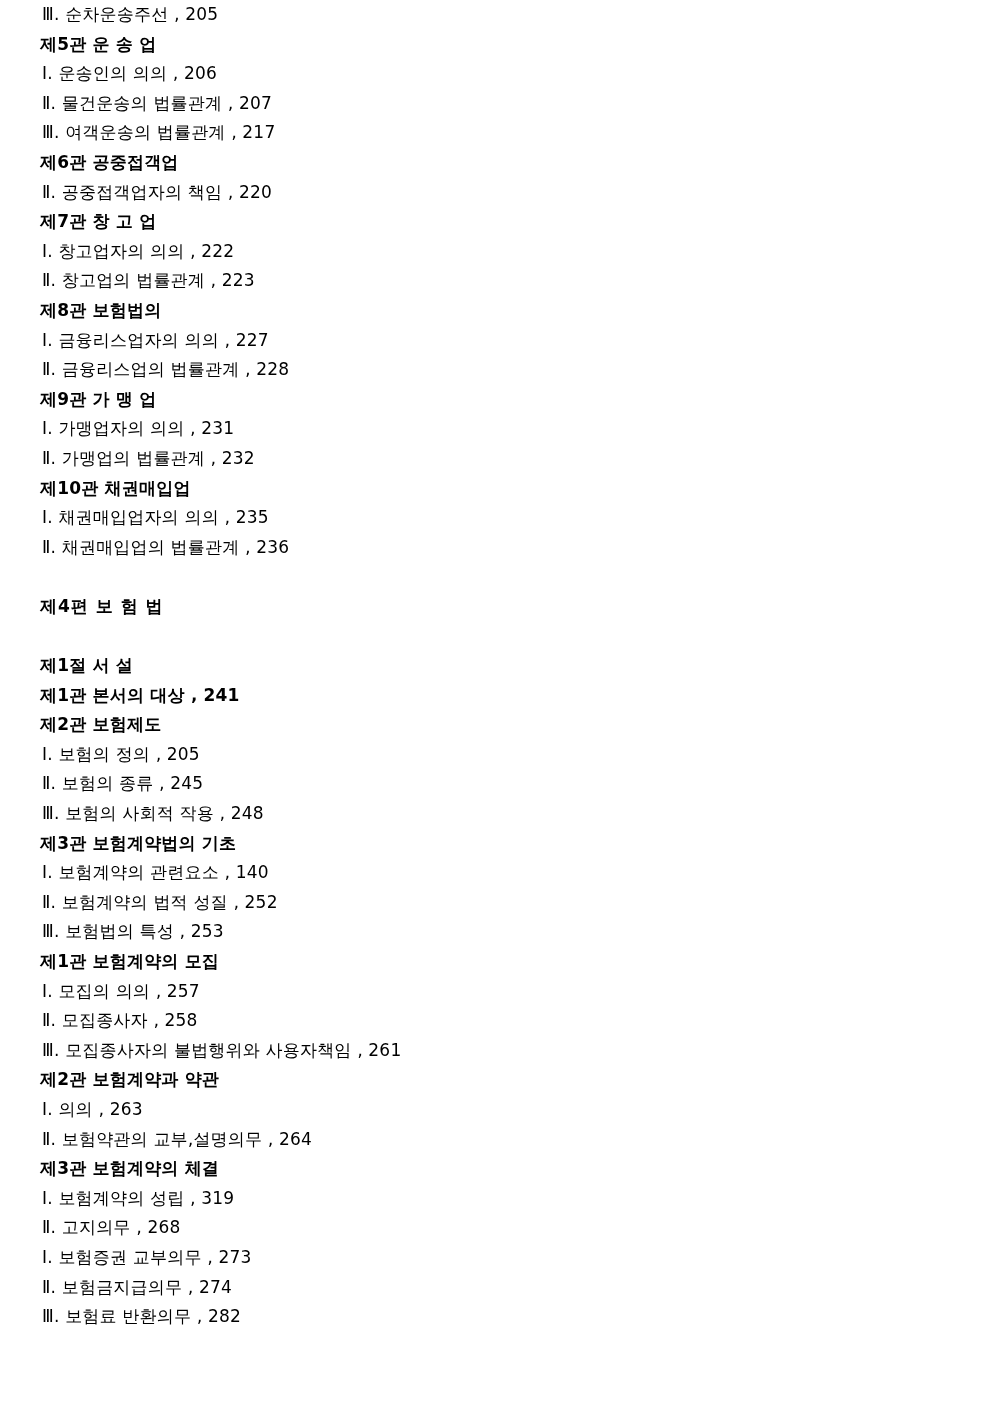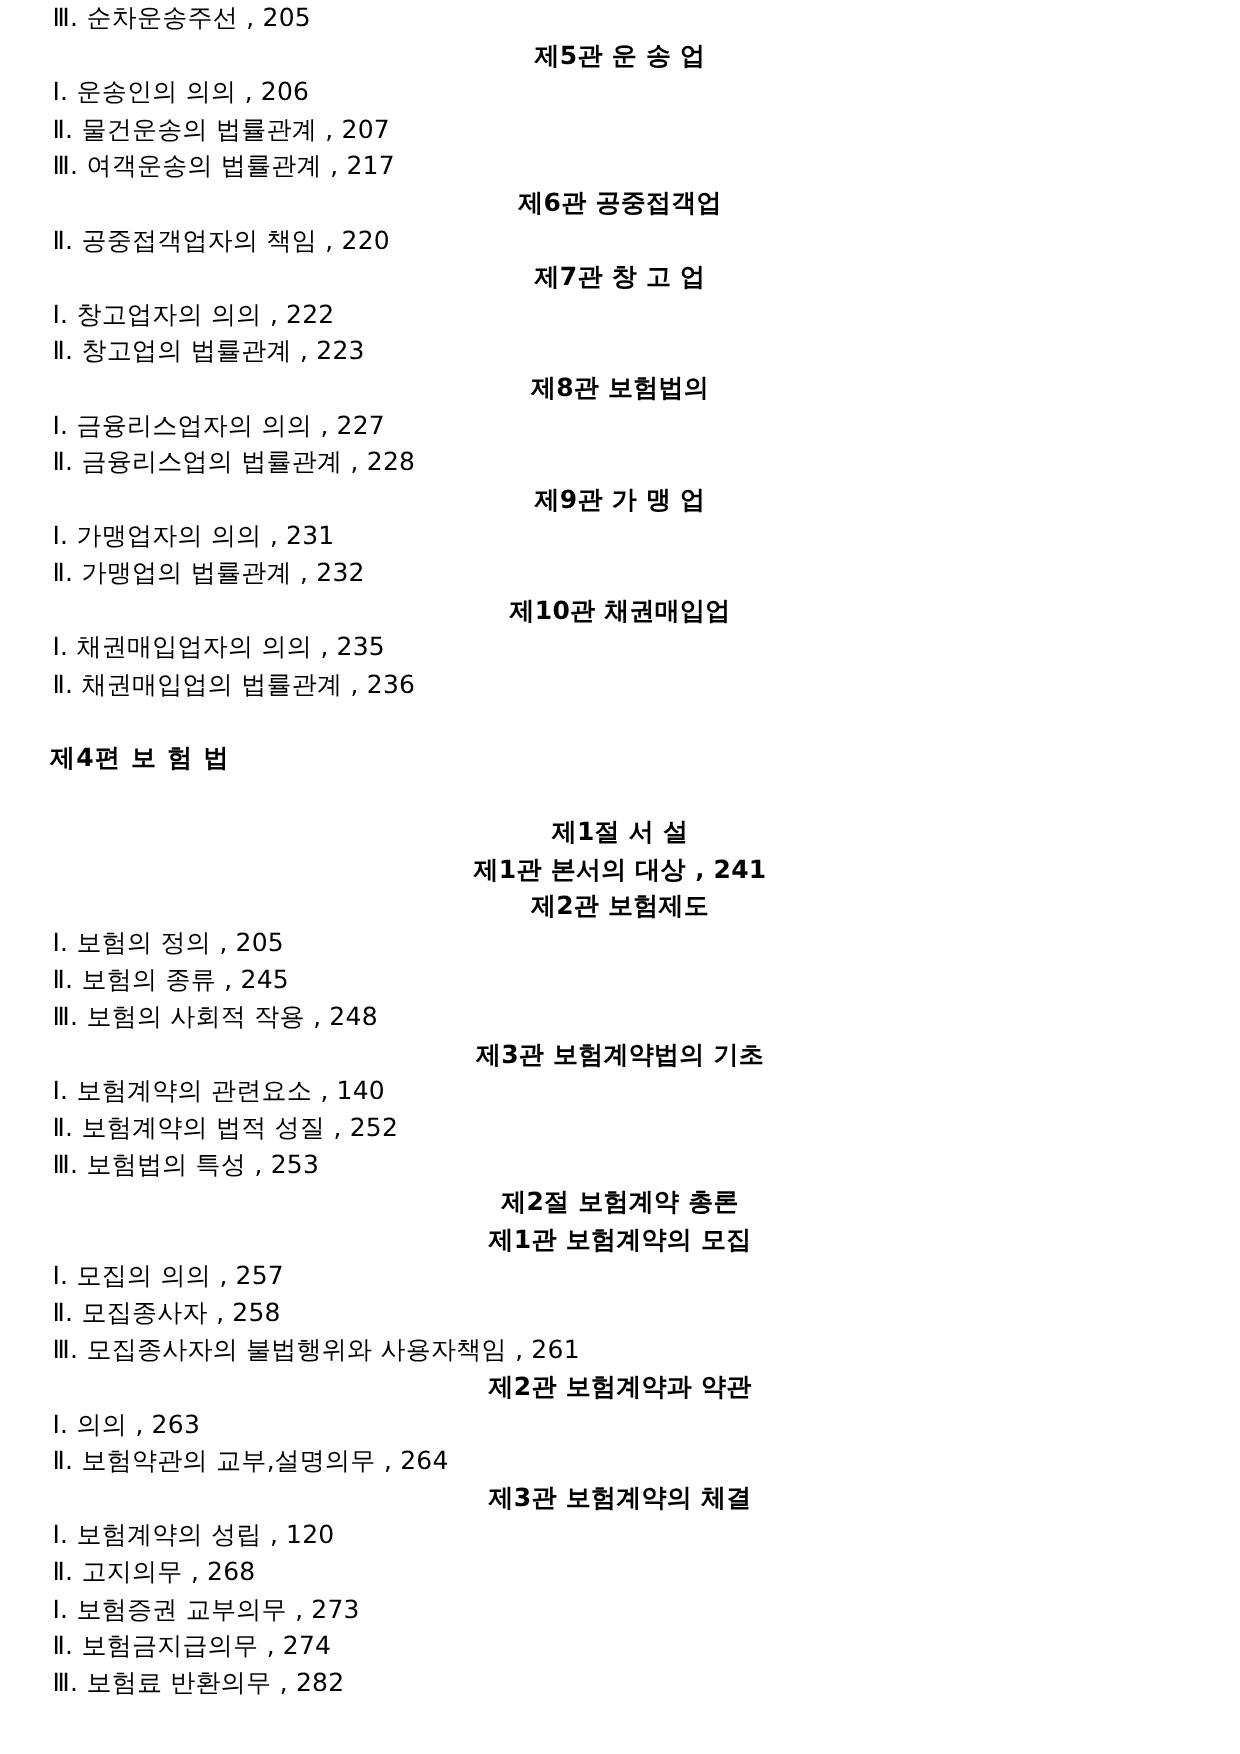--- a/index.html
+++ b/index.html
@@ -16,29 +16,28 @@
   .page {
     box-sizing: border-box;
     width: 992px;
     min-height: 1403px;
     padding: 0px 40px 0 40px;
   }
   .toc {
     padding-top: 0px;
   }
   .entry {
-    font-size: 20px;
+    font-size: 17px;
     line-height: 29.6px;
     white-space: nowrap;
     letter-spacing: 0.2px;
   }
   .lvl-section {
     font-weight: bold;
     padding-left: 0px;
-    text-align: center;
   }
   .lvl-part {
     font-weight: bold;
     padding-left: 0px;
     letter-spacing: 1px;
   }
   .lvl-item {
     font-weight: normal;
     padding-left: 2px;
   }
@@ -76,28 +75,27 @@
       <div class="entry lvl-section">제1절 서 설</div>
       <div class="entry lvl-section">제1관 본서의 대상 ‚ 241</div>
       <div class="entry lvl-section">제2관 보험제도</div>
       <div class="entry lvl-item">Ⅰ. 보험의 정의 ‚ 205</div>
       <div class="entry lvl-item">Ⅱ. 보험의 종류 ‚ 245</div>
       <div class="entry lvl-item">Ⅲ. 보험의 사회적 작용 ‚ 248</div>
       <div class="entry lvl-section">제3관 보험계약법의 기초</div>
       <div class="entry lvl-item">Ⅰ. 보험계약의 관련요소 ‚ 140</div>
       <div class="entry lvl-item">Ⅱ. 보험계약의 법적 성질 ‚ 252</div>
       <div class="entry lvl-item">Ⅲ. 보험법의 특성 ‚ 253</div>
-      <div class="entry lvl-section">제2절 보험계약 총론</div>
       <div class="entry lvl-section">제1관 보험계약의 모집</div>
       <div class="entry lvl-item">Ⅰ. 모집의 의의 ‚ 257</div>
       <div class="entry lvl-item">Ⅱ. 모집종사자 ‚ 258</div>
       <div class="entry lvl-item">Ⅲ. 모집종사자의 불법행위와 사용자책임 ‚ 261</div>
       <div class="entry lvl-section">제2관 보험계약과 약관</div>
       <div class="entry lvl-item">Ⅰ. 의의 ‚ 263</div>
       <div class="entry lvl-item">Ⅱ. 보험약관의 교부‚설명의무 ‚ 264</div>
       <div class="entry lvl-section">제3관 보험계약의 체결</div>
-      <div class="entry lvl-item">Ⅰ. 보험계약의 성립 ‚ 120</div>
+      <div class="entry lvl-item">Ⅰ. 보험계약의 성립 ‚ 319</div>
       <div class="entry lvl-item">Ⅱ. 고지의무 ‚ 268</div>
       <div class="entry lvl-item">Ⅰ. 보험증권 교부의무 ‚ 273</div>
       <div class="entry lvl-item">Ⅱ. 보험금지급의무 ‚ 274</div>
       <div class="entry lvl-item">Ⅲ. 보험료 반환의무 ‚ 282</div>
     </div>
 </div>
 
 </body></html>

